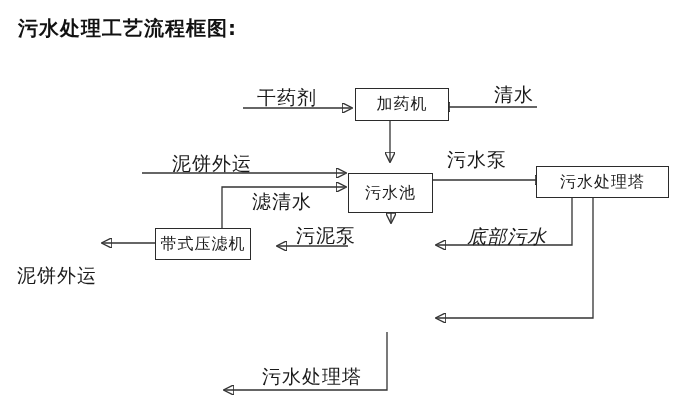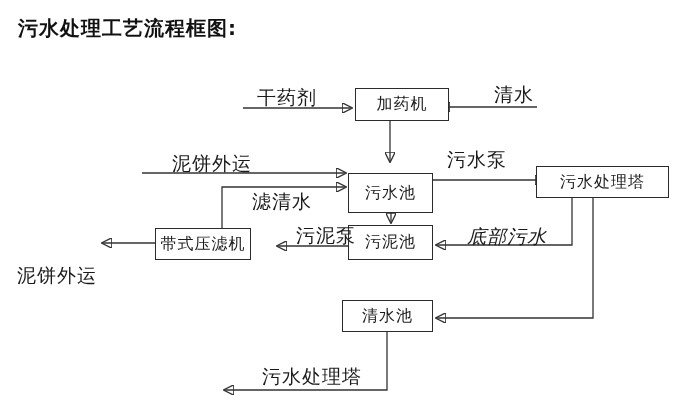--- a/index.html
+++ b/index.html
@@ -81,23 +81,21 @@
     <path d="M572,198 V245 H437" marker-end="url(#ah)"></path>
     <path d="M593,198 V318 H437" marker-end="url(#ah)"></path>
     <path d="M348,246 H278" marker-end="url(#ah)"></path>
     <path d="M155,243 H103" marker-end="url(#ah)"></path>
     <path d="M387,332 V390 H225" marker-end="url(#ah)"></path>
   </svg>
 
   <div class="node" style="left:355px; top:88px;  width:94px;  height:33px;">加药机</div>
   <div class="node" style="left:348px; top:173px; width:85px;  height:40px;">污水池</div>
   <div class="node" style="left:536px; top:166px; width:133px; height:32px;">污水处理塔</div>
-  <div class="node" style="left:348px; top:225px; width:85px;  height:35px;">污泥池</div>
   <div class="node" style="left:155px; top:228px; width:96px; height:32px;">带式压滤机</div>
-  <div class="node" style="left:342px; top:300px; width:91px;  height:32px;">清水池</div>
 
   <div class="flow-label" style="left:257px; top:85px;">干药剂</div>
   <div class="flow-label" style="left:494px; top:82px;font-family:Liberation Serif, serif;">清水</div>
   <div class="flow-label" style="left:172px; top:151px;">泥饼外运</div>
   <div class="flow-label" style="left:447px; top:147px;">污水泵</div>
   <div class="flow-label" style="left:252px; top:189px;">滤清水</div>
   <div class="flow-label" style="left:284px; top:223px;margin-left:12px;">污泥泵</div>
   <div class="flow-label" style="left:467px; top:224px;font-style:italic;">底部污水</div>
   <div class="flow-label" style="left:17px; top:225px;margin-top:38px;">泥饼外运</div>
   <div class="flow-label" style="left:262px; top:364px;">污水处理塔</div>

